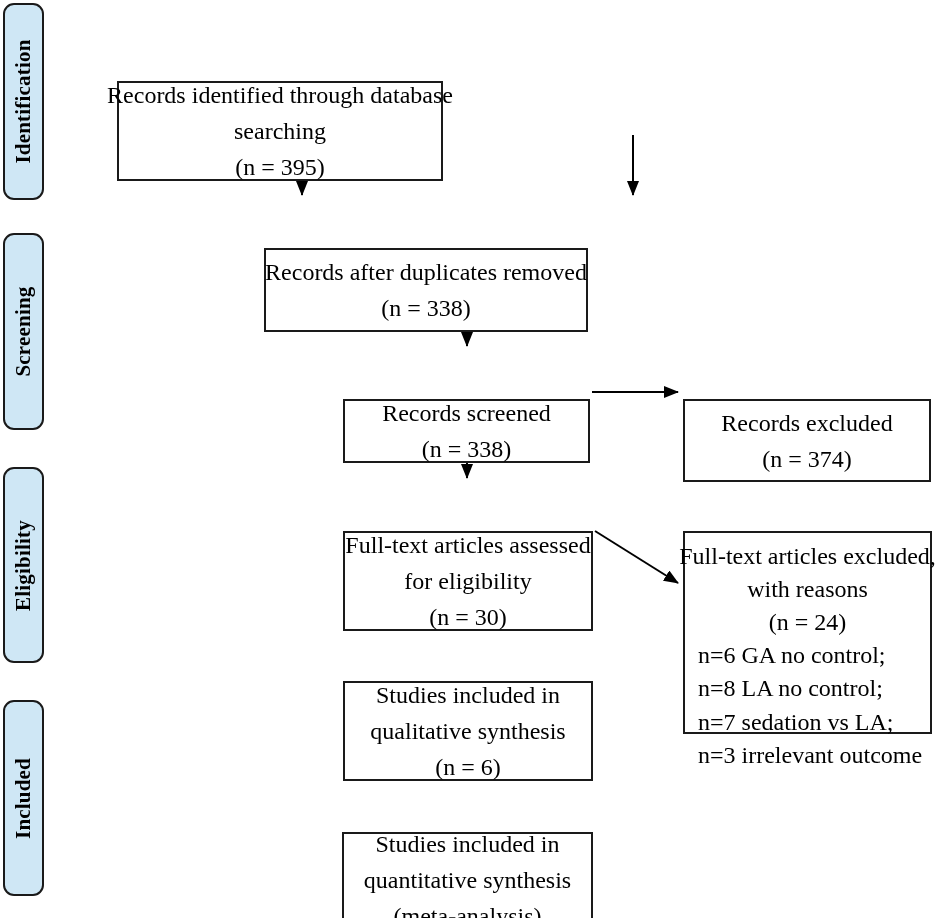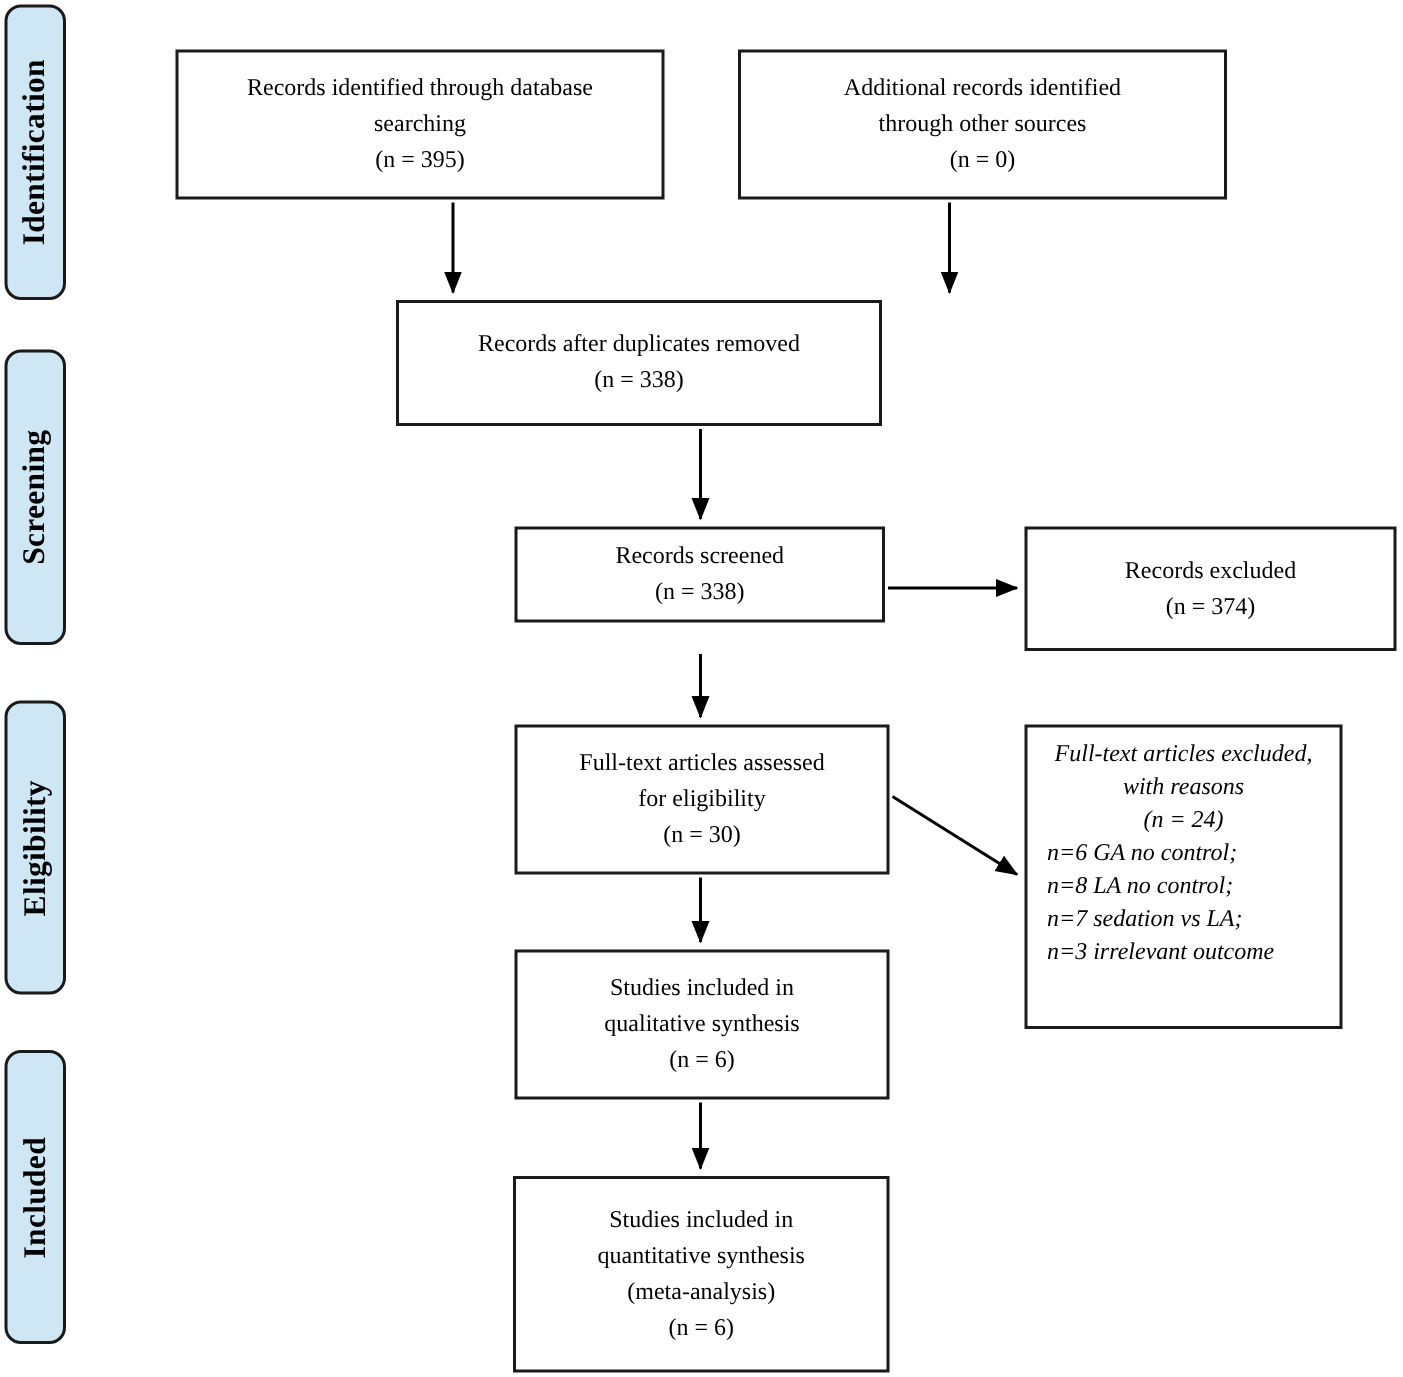--- a/index.html
+++ b/index.html
@@ -44,22 +44,23 @@
 
   .box {
     position: absolute;
     background: var(--box-fill, #ffffff);
     border: 2px solid var(--border, #1a1a1a);
     display: flex;
     flex-direction: column;
     align-items: center;
     justify-content: center;
     text-align: center;
-    font-size: 16px;
+    font-size: 24px;
     line-height: 1.5;
+    margin-top: 48px;
   }
   .box-text { white-space: pre; }
 
   .box.excl2 {
     justify-content: flex-start;
     padding-top: 7px;
     line-height: 1.38;
   }
   .box.excl2 .reasons {
     align-self: stretch;
@@ -100,25 +101,20 @@
   <div class="stage" style="top:700px; height:196px;">
     <span class="stage-text">Included</span>
   </div>
 
   <div class="box" style="left:117px; top:33px; width:326px; height:100px;">
     <div class="box-text">Records identified through database
 searching
 (n = 395)</div>
   </div>
 
-  <div class="box" style="left:492px; top:33px; width:326px; height:100px;">
-    <div class="box-text">Additional records identified
-through other sources
-(n = 0)</div>
-  </div>
 
   <div class="box" style="left:264px; top:200px; width:324px; height:84px;">
     <div class="box-text">Records after duplicates removed
 (n = 338)</div>
   </div>
 
   <div class="box" style="left:343px; top:351px; width:247px; height:64px;">
     <div class="box-text">Records screened
 (n = 338)</div>
   </div>
@@ -127,21 +123,21 @@
     <div class="box-text">Records excluded
 (n = 374)</div>
   </div>
 
   <div class="box" style="left:343px; top:483px; width:250px; height:100px;">
     <div class="box-text">Full-text articles assessed
 for eligibility
 (n = 30)</div>
   </div>
 
-  <div class="box excl2" style="left:683px; top:483px; width:212px; height:203px;font-style:italic;">
+  <div class="box excl2" style="left:683px; top:483px; width:249px; height:203px;">
     <div class="box-text">Full-text articles excluded,
 with reasons
 (n = 24)</div>
     <div class="box-text reasons">n=6 GA no control;
 n=8 LA no control;
 n=7 sedation vs LA;
 n=3 irrelevant outcome</div>
   </div>
 
   <div class="box" style="left:343px; top:633px; width:250px; height:100px;">

